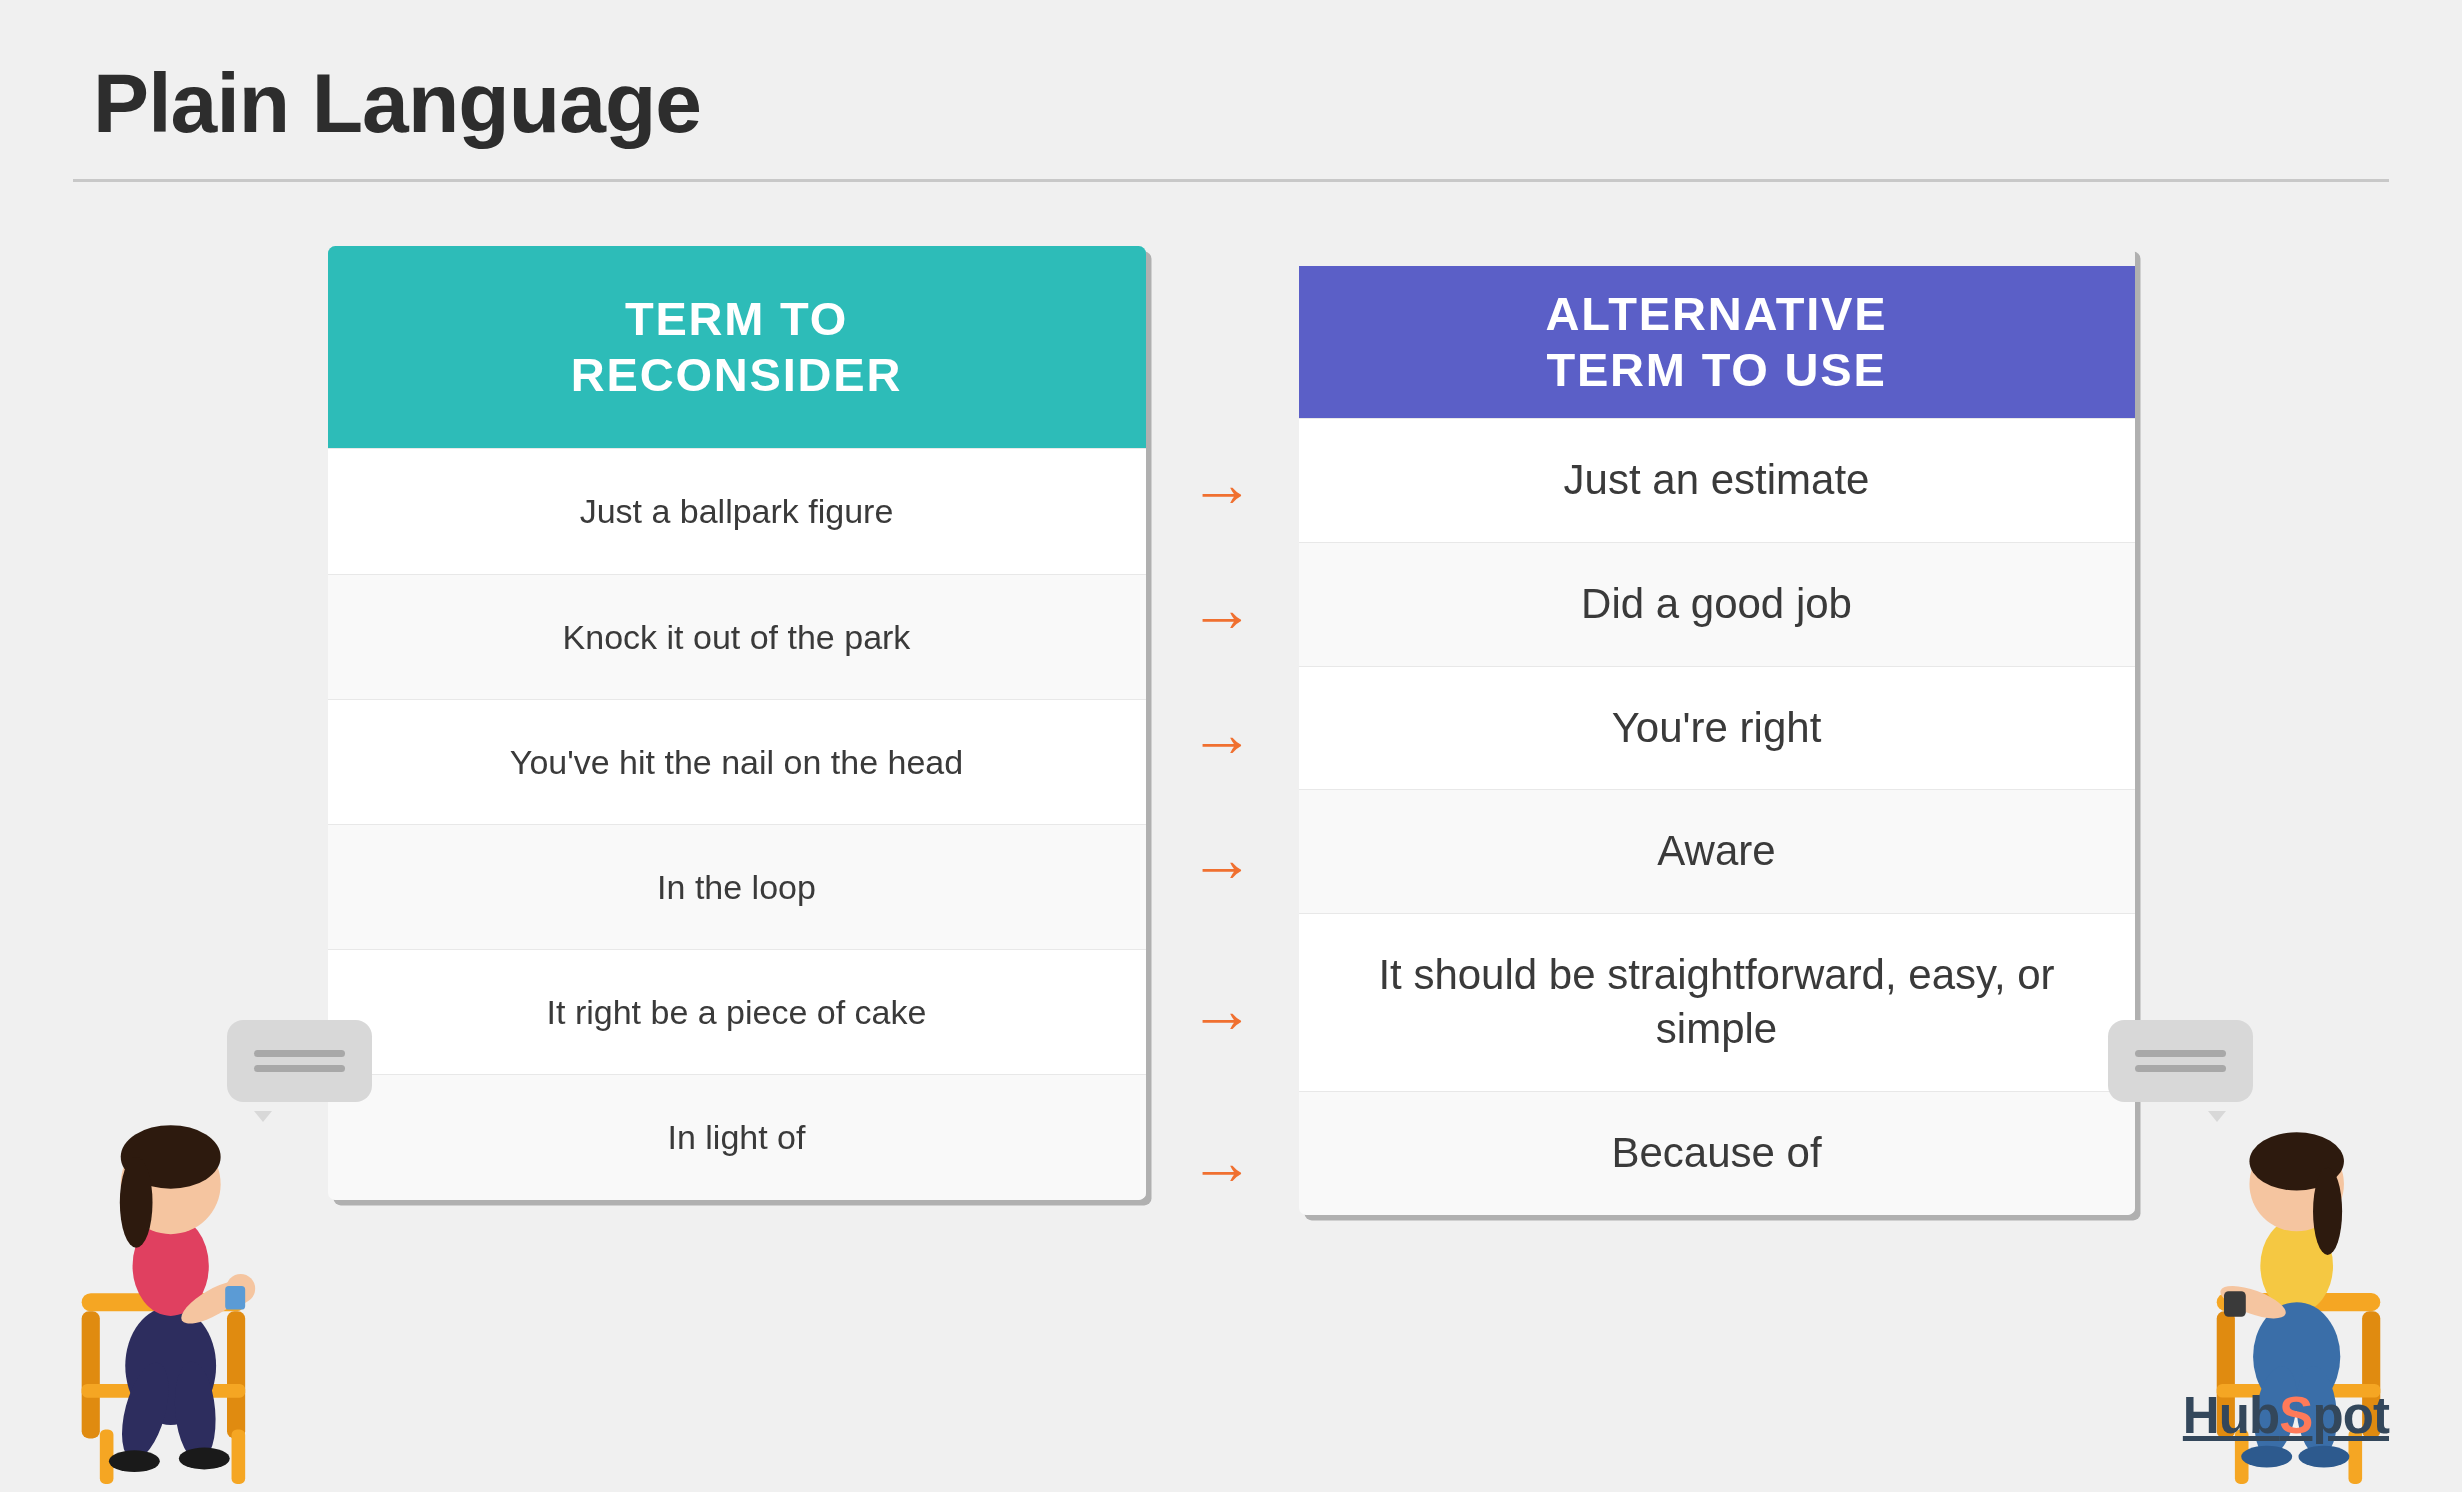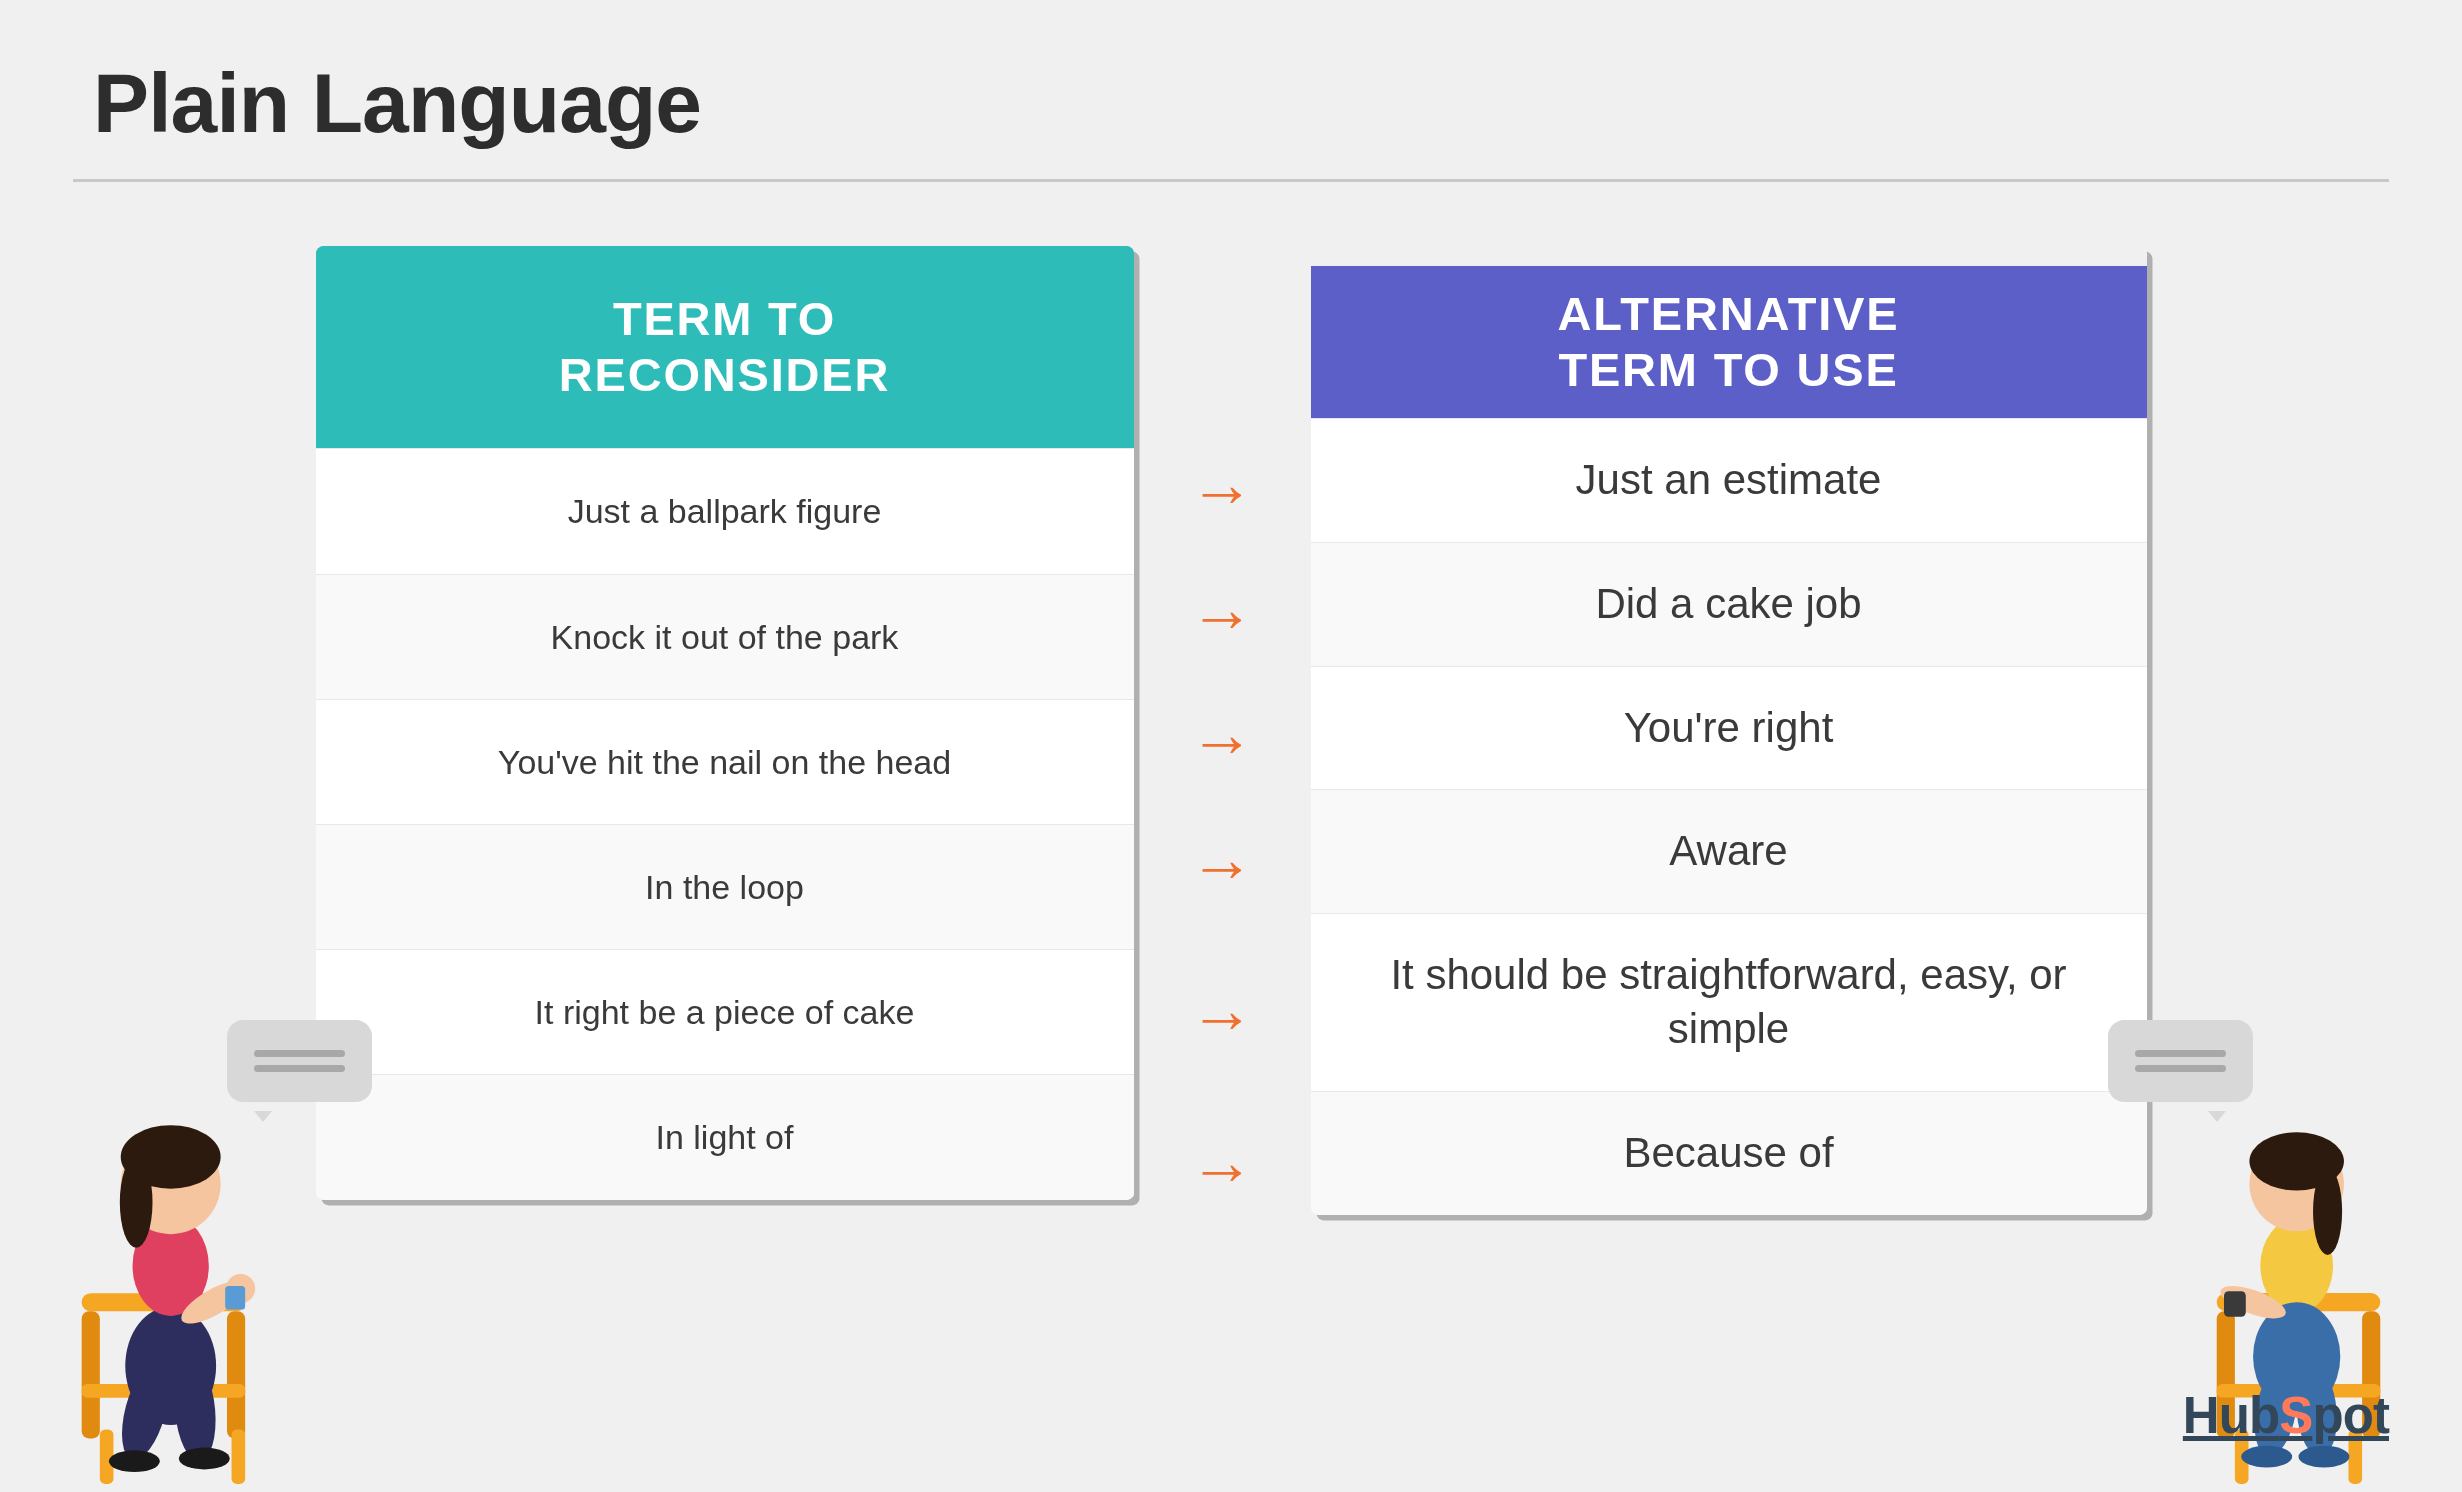--- a/index.html
+++ b/index.html
@@ -34,21 +34,21 @@
       width: 100%;
       height: 2.7px;
       background: #c8c8c8;
       margin-bottom: 64px;
     }
 
     .main-content {
       display: flex;
       justify-content: center;
       align-items: flex-start;
-      gap: 16px;
+      gap: 4px;
       position: relative;
       padding: 0 55px;
     }
 
     
     .table-left {
       width: 818px;
       border-radius: 7.3px;
       overflow: hidden;
       box-shadow: 5.5px 5.5px 0px #b0b0b0;
@@ -264,21 +264,21 @@
       <div class="arrow-item" style="color: rgb(240, 112, 48);">→</div>
       <div class="arrow-item" style="color: rgb(240, 112, 48);">→</div>
       <div class="arrow-item" style="color: rgb(240, 112, 48);">→</div>
       <div class="arrow-item" style="height: 178px; color: rgb(240, 112, 48);">→</div>
       <div class="arrow-item" style="color: rgb(240, 112, 48);">→</div>
     </div>
 
     <div class="table-right">
       <div class="header">ALTERNATIVE<br>TERM TO USE</div>
       <div class="row">Just an estimate</div>
-      <div class="row">Did a cake job</div>
+      <div class="row">Did a good job</div>
       <div class="row">You're right</div>
       <div class="row">Aware</div>
       <div class="row">It should be straightforward, easy, or simple</div>
       <div class="row">Because of</div>
     </div>
   </div>
 
   <div class="bubble-left">
     <div class="bubble-line"></div>
     <div class="bubble-line"></div>

